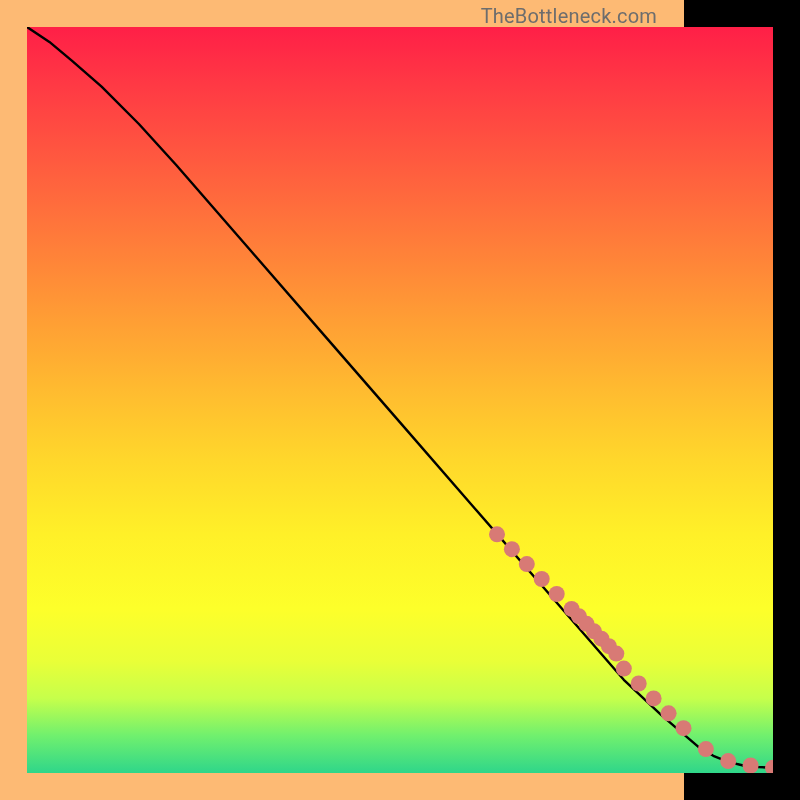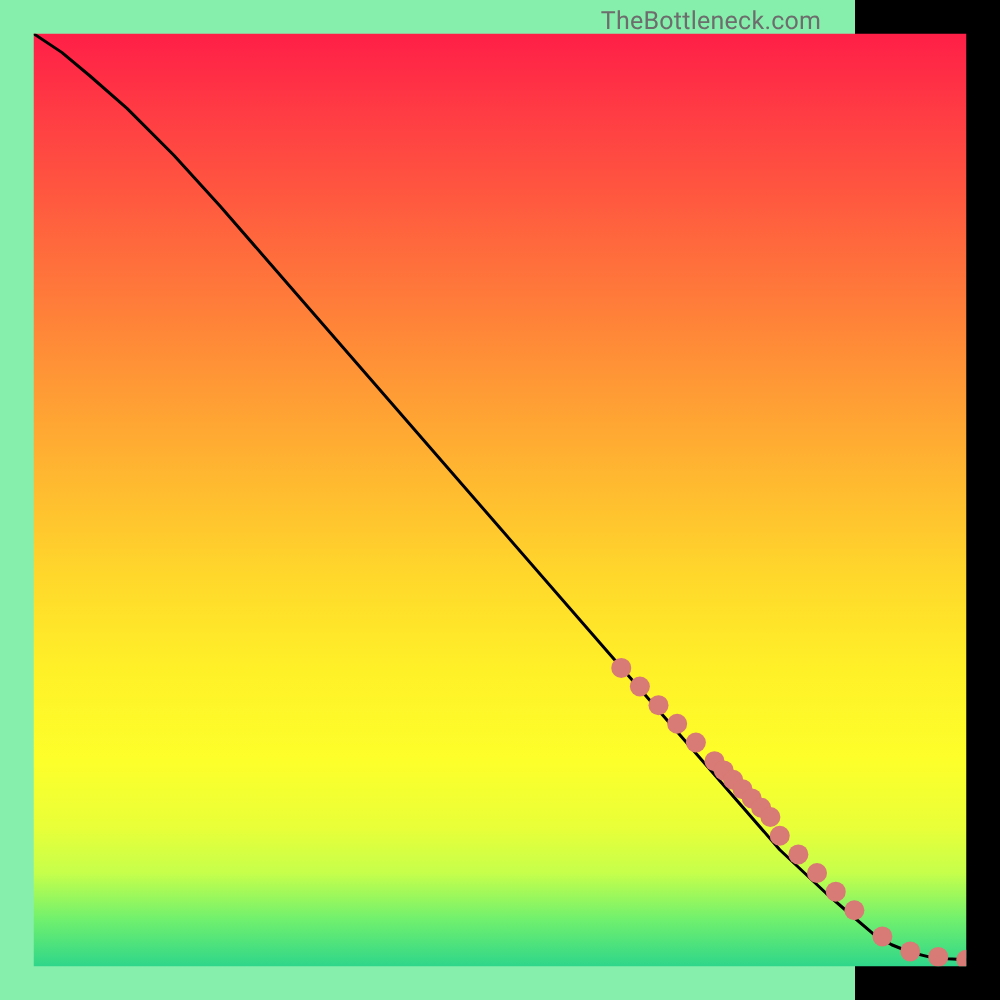--- a/index.html
+++ b/index.html
@@ -8,21 +8,21 @@
     width: 800px;
     height: 800px;
     overflow: hidden;
     background: #000;
     font-family: -apple-system, BlinkMacSystemFont, "Segoe UI", Roboto, Arial, sans-serif;
   }
   .frame {
     position: relative;
     width: 684px;
     height: 800px;
-    background: #86efac;
+    background: #fdba74;
   }
   .plot {
     position: absolute;
     left: 27px;
     top: 27px;
     width: 746px;
     height: 746px;
     
     background: linear-gradient(
       to bottom,

